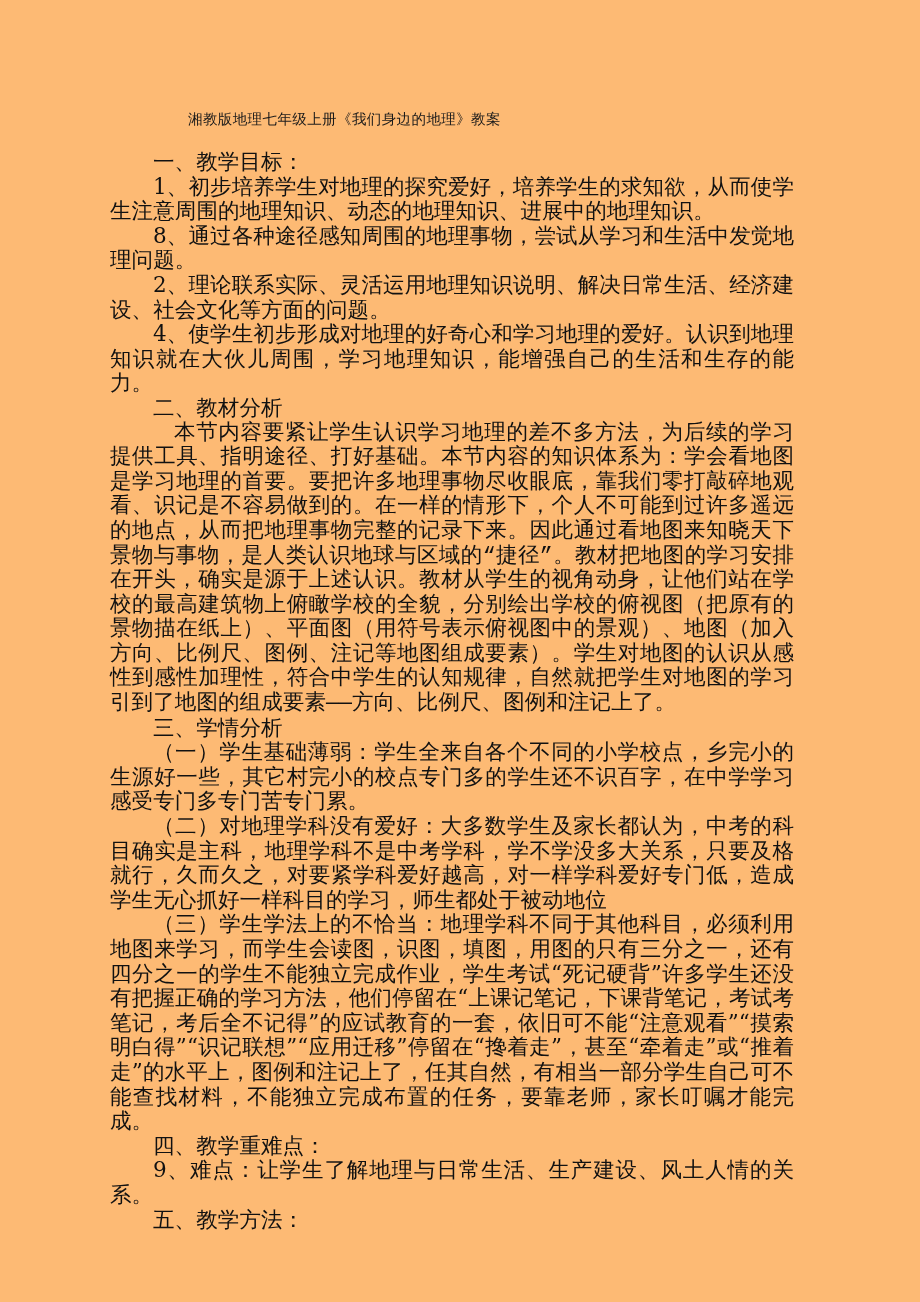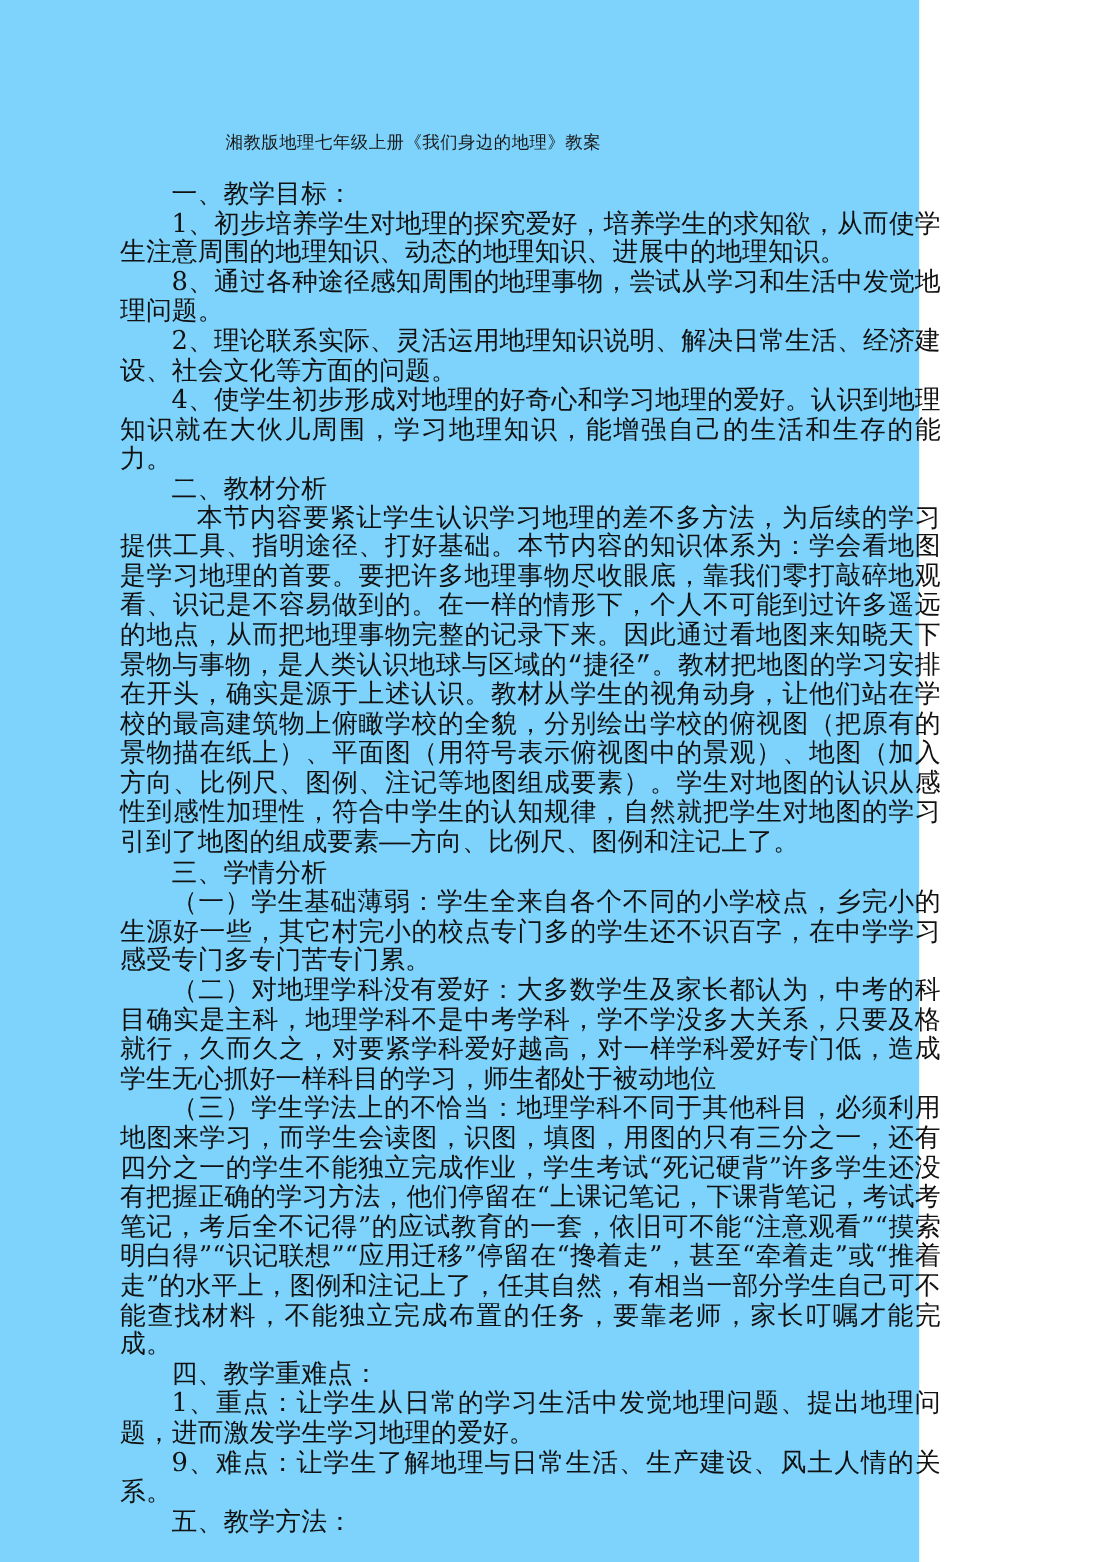--- a/index.html
+++ b/index.html
@@ -12,42 +12,41 @@
     height: 1302px;
     position: relative;
     font-family: "DejaVu Serif", "Liberation Serif", serif;
     color: #000000;
     overflow: hidden;
   }
 
   .page {
     position: absolute;
     left: 0; top: 0;
-    width: 727px;
+    width: 920px;
     height: 1302px;
-    background: #7dd3fc;
-    padding-left: 39px;
+    background: #fdba74;
   }
 
   
   .doc-title {
     position: absolute;
     left: 188px;
     top: 108px;
     font-size: 14.5px;
     line-height: 22px;
     letter-spacing: 0.4px;
     white-space: nowrap;
     color: #1a1a1a;
   }
 
   
   .body-block {
     position: absolute;
-    left: 100px;
+    left: 110px;
     top: 150px;
     width: 684px;
   }
 
   .para {
     font-size: 21.5px;
     line-height: 24.6px;
     text-align: justify;
     text-justify: inter-ideograph;
     text-indent: 43px;
@@ -75,18 +74,17 @@
     <p class="para">8、通过各种途径感知周围的地理事物，尝试从学习和生活中发觉地理问题。</p>
     <p class="para">2、理论联系实际、灵活运用地理知识说明、解决日常生活、经济建设、社会文化等方面的问题。</p>
     <p class="para">4、使学生初步形成对地理的好奇心和学习地理的爱好。认识到地理知识就在大伙儿周围，学习地理知识，能增强自己的生活和生存的能力。</p>
     <p class="para">二、教材分析</p>
     <p class="para indent3">本节内容要紧让学生认识学习地理的差不多方法，为后续的学习提供工具、指明途径、打好基础。本节内容的知识体系为：学会看地图是学习地理的首要。要把许多地理事物尽收眼底，靠我们零打敲碎地观看、识记是不容易做到的。在一样的情形下，个人不可能到过许多遥远的地点，从而把地理事物完整的记录下来。因此通过看地图来知晓天下景物与事物，是人类认识地球与区域的“捷径”。教材把地图的学习安排在开头，确实是源于上述认识。教材从学生的视角动身，让他们站在学校的最高建筑物上俯瞰学校的全貌，分别绘出学校的俯视图（把原有的景物描在纸上）、平面图（用符号表示俯视图中的景观）、地图（加入方向、比例尺、图例、注记等地图组成要素）。学生对地图的认识从感性到感性加理性，符合中学生的认知规律，自然就把学生对地图的学习引到了地图的组成要素——方向、比例尺、图例和注记上了。</p>
     <p class="para">三、学情分析</p>
     <p class="para">（一）学生基础薄弱：学生全来自各个不同的小学校点，乡完小的生源好一些，其它村完小的校点专门多的学生还不识百字，在中学学习感受专门多专门苦专门累。</p>
     <p class="para">（二）对地理学科没有爱好：大多数学生及家长都认为，中考的科目确实是主科，地理学科不是中考学科，学不学没多大关系，只要及格就行，久而久之，对要紧学科爱好越高，对一样学科爱好专门低，造成学生无心抓好一样科目的学习，师生都处于被动地位</p>
     <p class="para">（三）学生学法上的不恰当：地理学科不同于其他科目，必须利用地图来学习，而学生会读图，识图，填图，用图的只有三分之一，还有四分之一的学生不能独立完成作业，学生考试“死记硬背”许多学生还没有把握正确的学习方法，他们停留在“上课记笔记，下课背笔记，考试考笔记，考后全不记得”的应试教育的一套，依旧可不能“注意观看”“摸索明白得”“识记联想”“应用迁移”停留在“搀着走”，甚至“牵着走”或“推着走”的水平上，图例和注记上了，任其自然，有相当一部分学生自己可不能查找材料，不能独立完成布置的任务，要靠老师，家长叮嘱才能完成。</p>
     <p class="para">四、教学重难点：</p>
-    <p class="para">1、重点：让学生从日常的学习生活中发觉地理问题、提出地理问题，进而激发学生学习地理的爱好。</p>
     <p class="para">9、难点：让学生了解地理与日常生活、生产建设、风土人情的关系。</p>
     <p class="para">五、教学方法：</p>
   </div>
 
 </div>
 
 </body></html>

